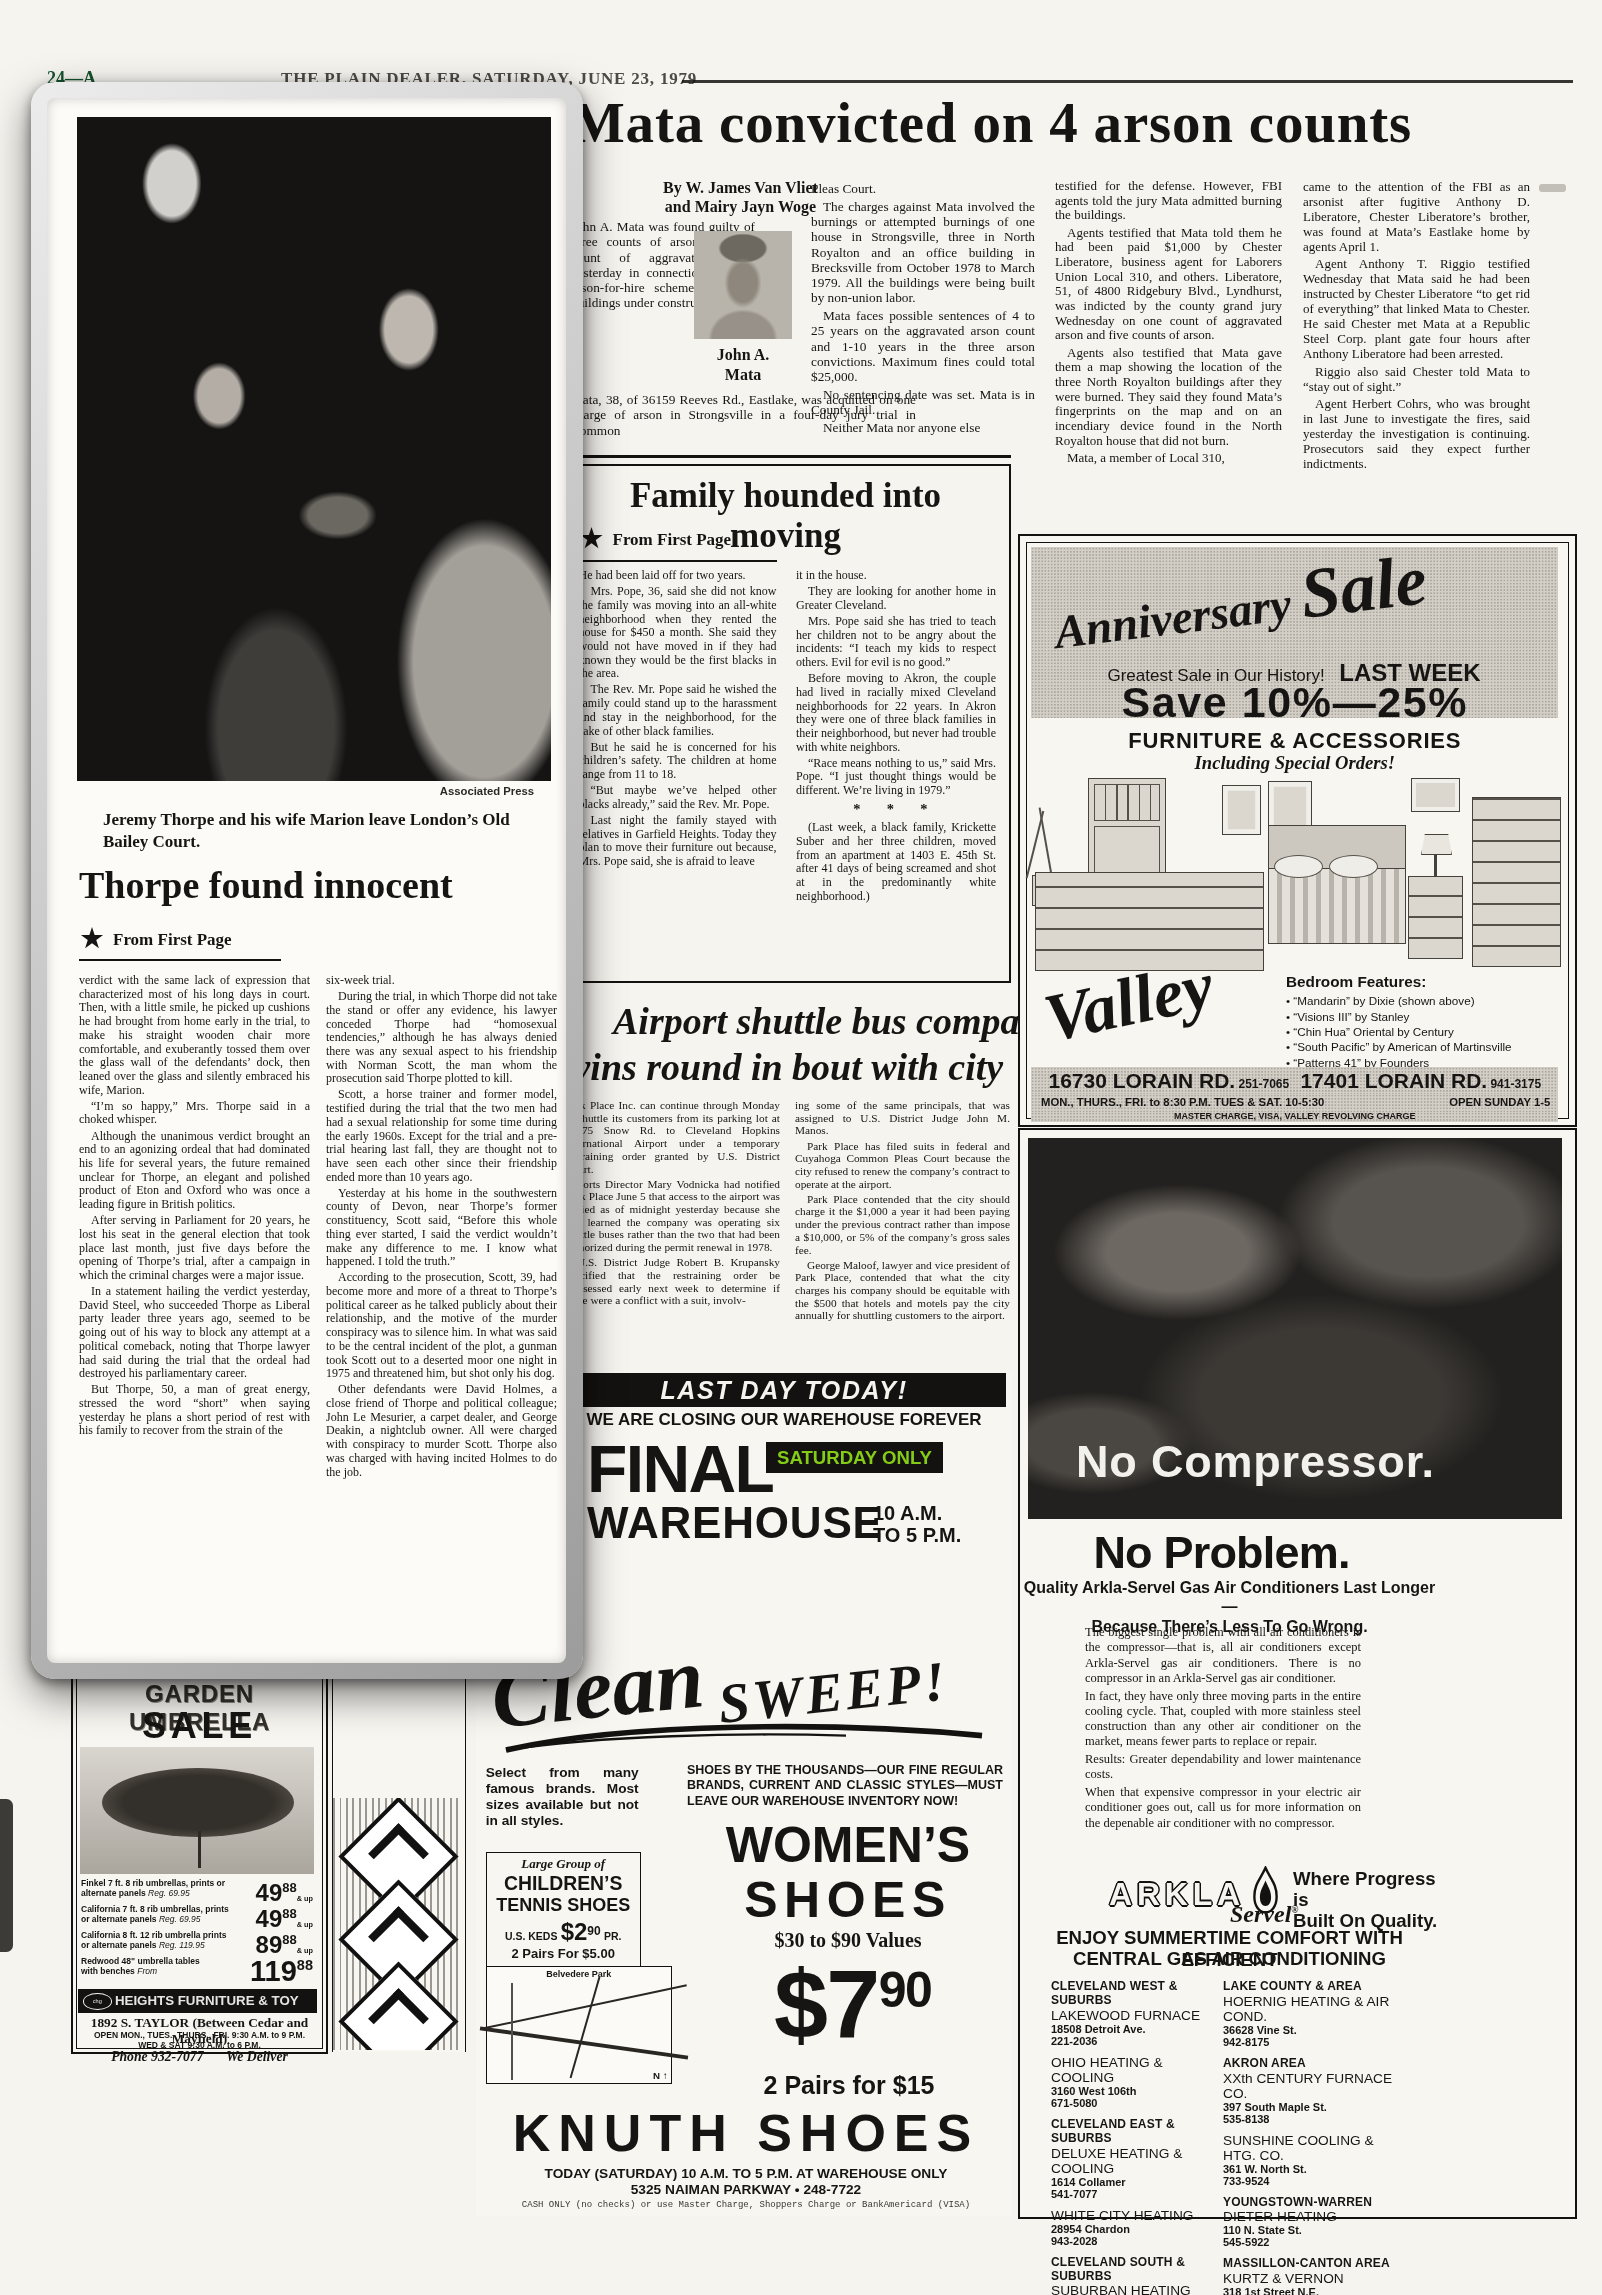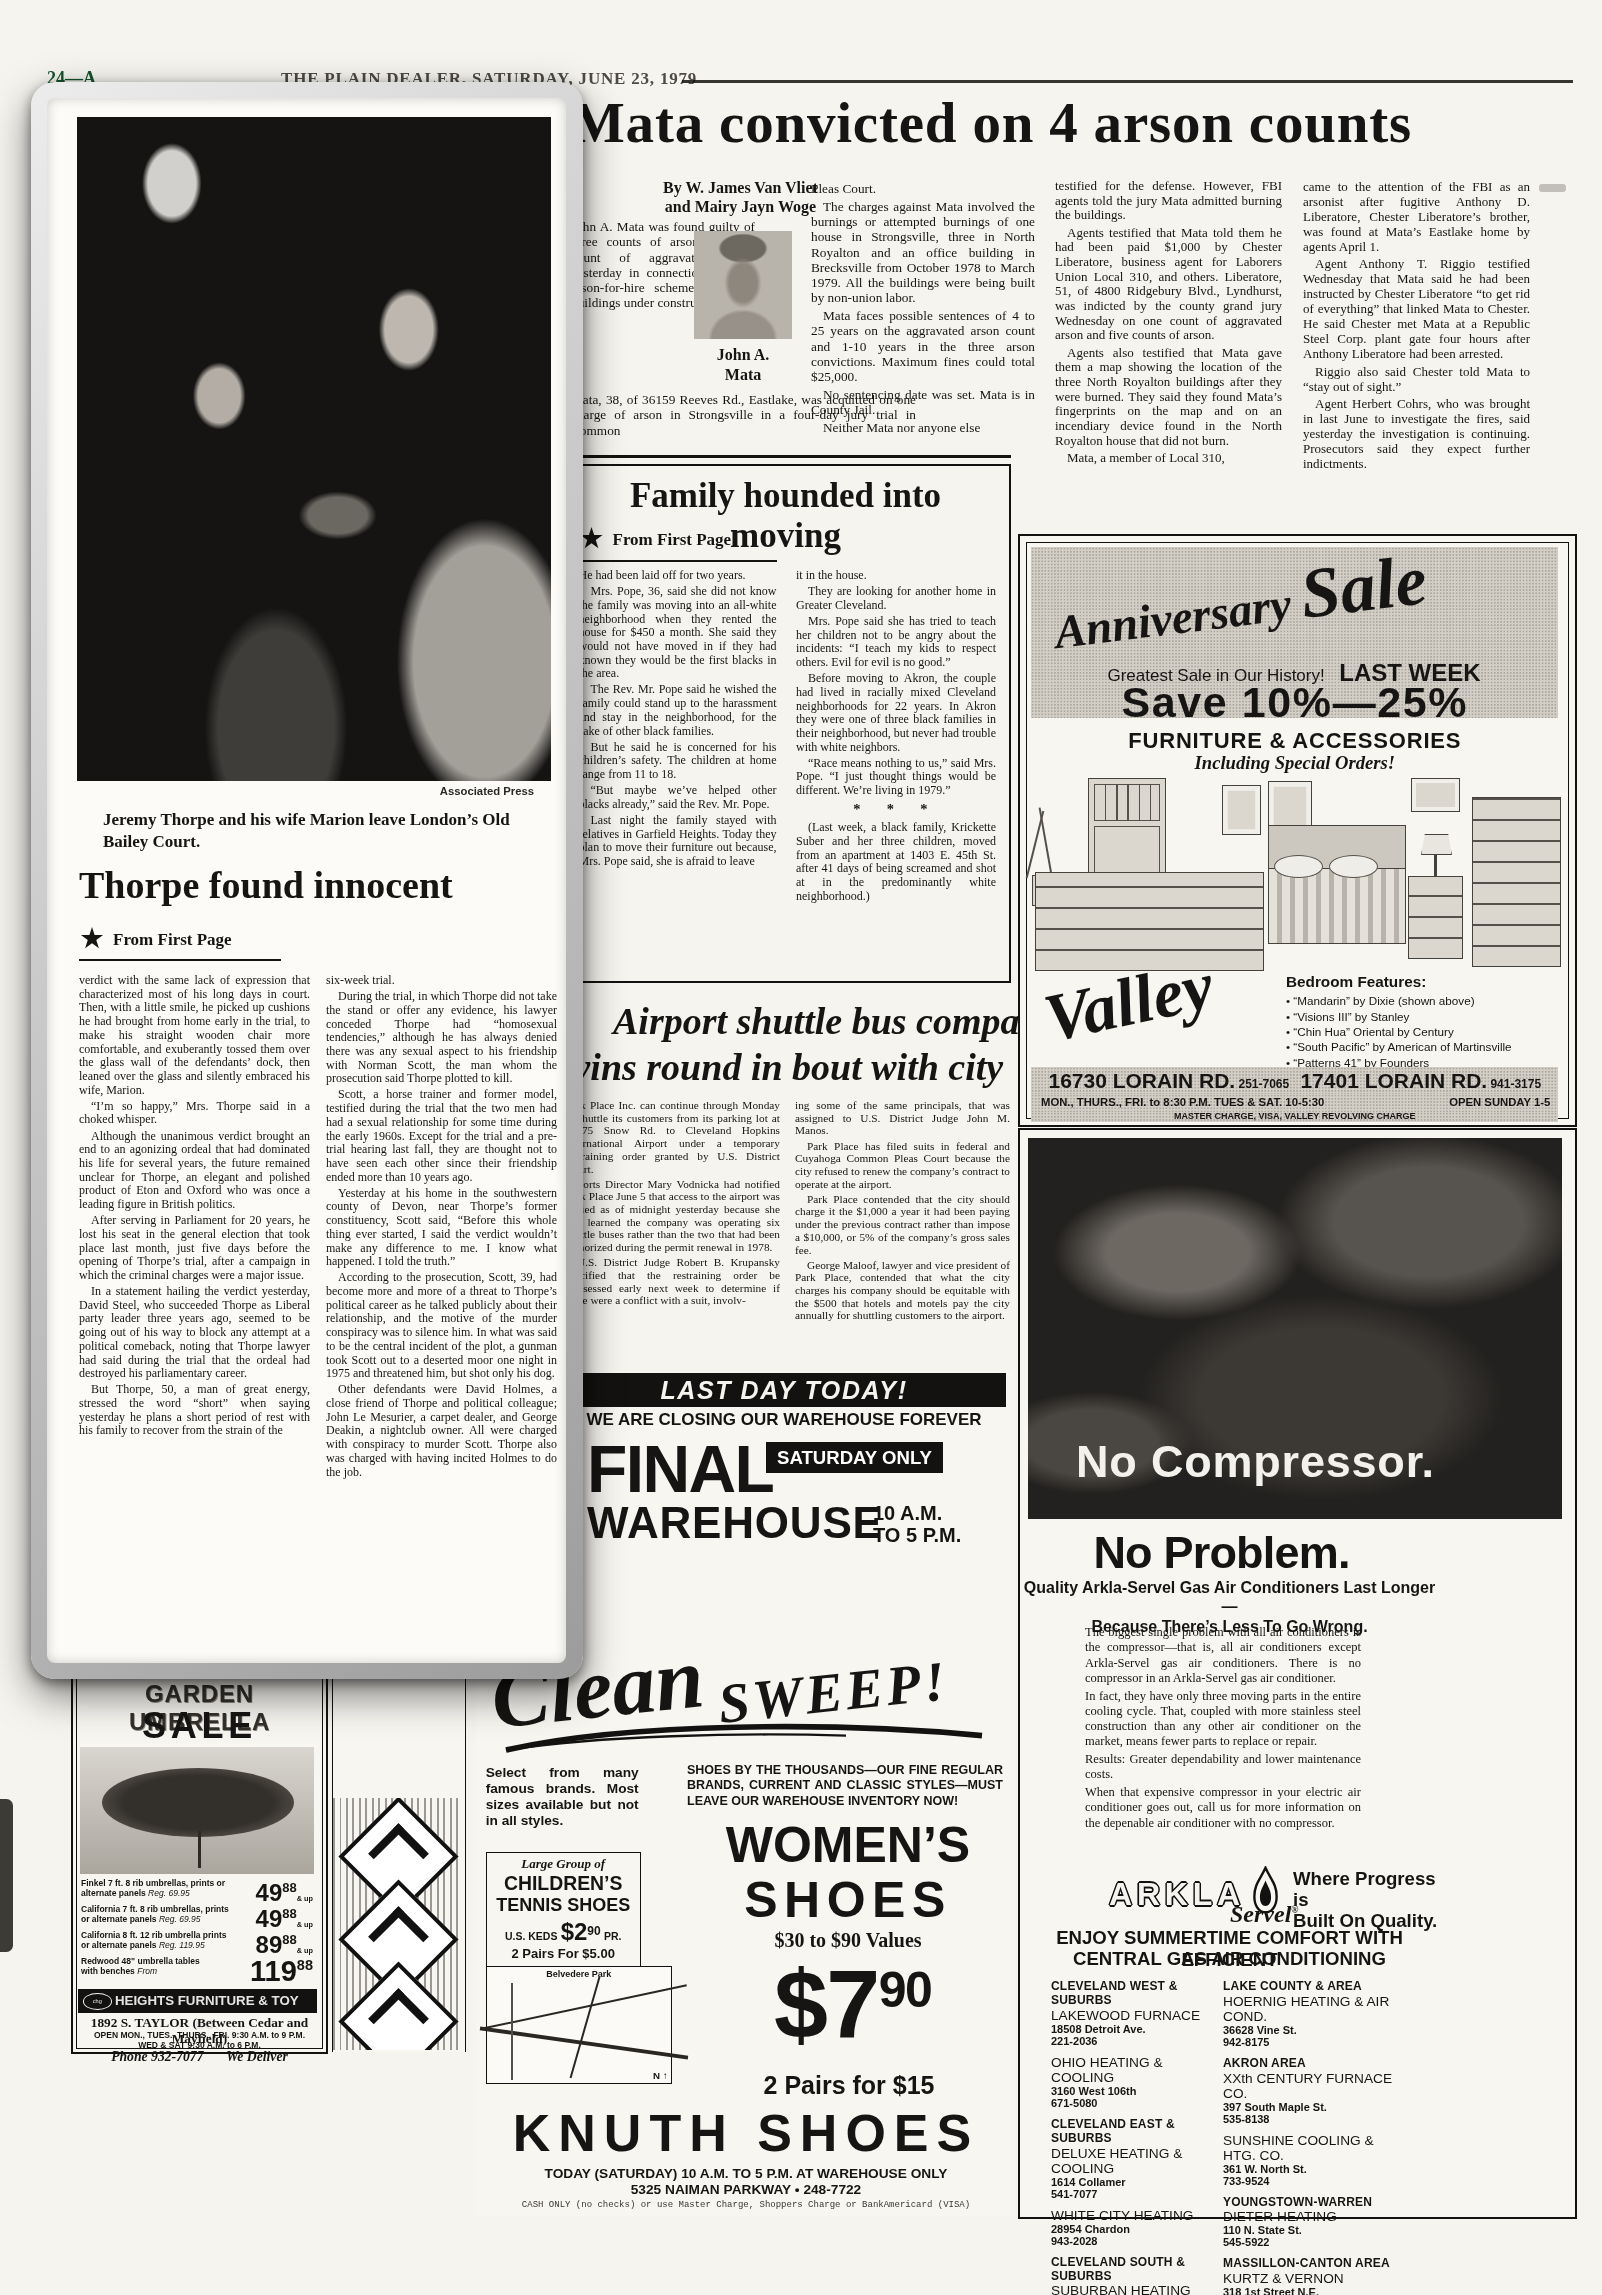--- a/index.html
+++ b/index.html
@@ -345,21 +345,21 @@
   </div>
 
   <div class="abs" style="left:476px;top:1371px;width:536px;height:845px;background:#f8f6f1;">
     <div class="abs ctr" style="left:86px;top:2.4px;width:444px;height:34px;background:#141210;">
       <span class="sans b i" style="font-size:25px;line-height:34px;color:#f6f4ef;letter-spacing:1.6px;">LAST DAY TODAY!</span>
     </div>
     <div class="abs sans b ctr" style="left:86px;top:39px;width:444px;font-size:17px;">WE ARE CLOSING OUR WAREHOUSE FOREVER</div>
 
     <div class="abs sans b" style="left:111px;top:60px;font-size:66px;letter-spacing:-1.6px;">FINAL</div>
     <div class="abs ctr" style="left:290px;top:71px;width:177px;height:31px;background:#141210;">
-      <span class="sans b" style="font-size:18.6px;line-height:31px;color:#ffffff;">SATURDAY ONLY</span>
+      <span class="sans b" style="font-size:18.6px;line-height:31px;color:#84cc16;">SATURDAY ONLY</span>
     </div>
     <div class="abs sans b" style="left:111px;top:127px;font-size:44px;letter-spacing:0.8px;">WAREHOUSE</div>
     <div class="abs sans b" style="left:397px;top:131px;font-size:20px;line-height:22px;">
       <div>10 A.M.</div>
       <div>TO 5 P.M.</div>
     </div>
 
     <div class="abs b i" style="left:14.5px;top:266px;font-size:87px;transform:rotate(-6deg);">Clean</div>
     <div class="abs b i" style="left:242px;top:289px;font-size:56px;transform:rotate(-6deg);letter-spacing:3.2px;">SWEEP!</div>
     <svg class="abs" style="left:24px;top:347px;" width="492" height="40" viewBox="0 0 610 50">

